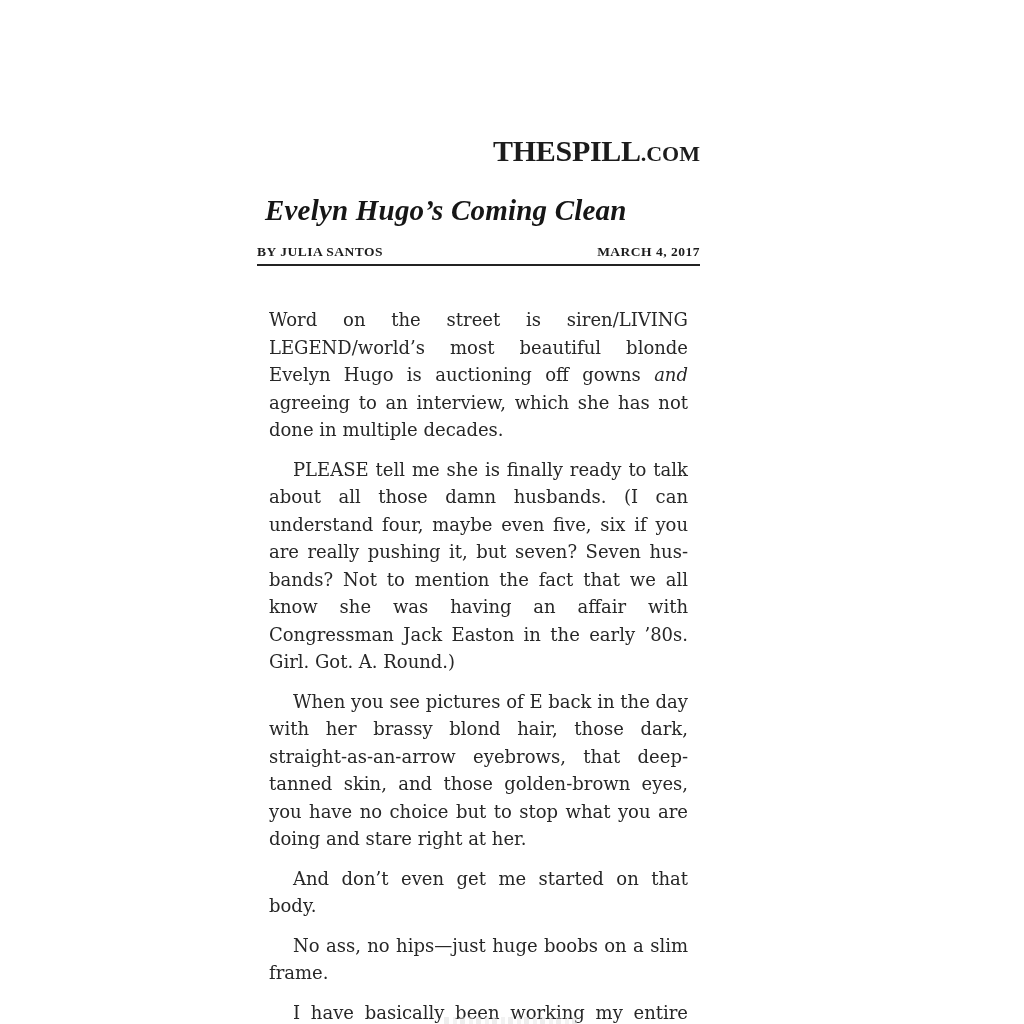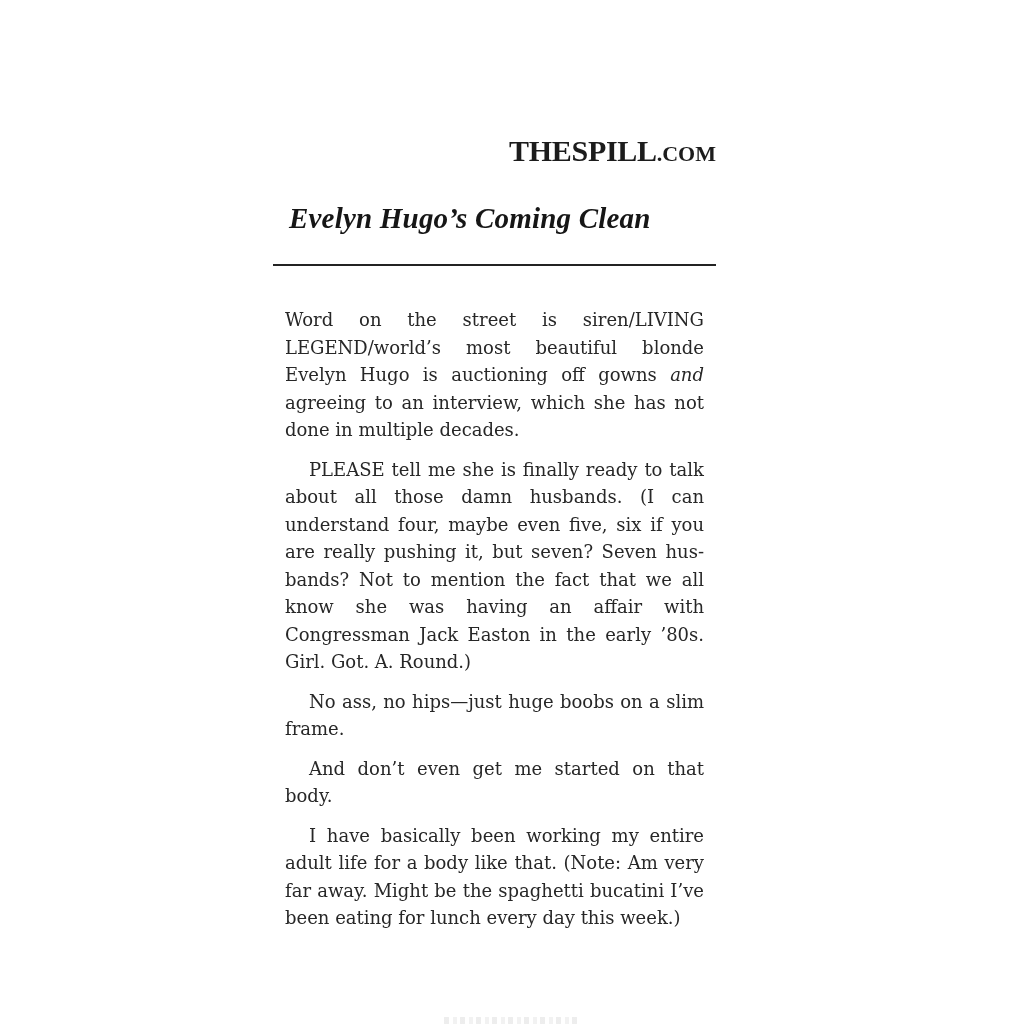--- a/index.html
+++ b/index.html
@@ -14,39 +14,39 @@
   }
   .page {
     position: relative;
     width: 1024px;
     height: 1024px;
     background: #ffffff;
     color: #2b2b2b;
   }
   .column {
     position: absolute;
-    left: 273px;
+    left: 257px;
     width: 443px;
   }
   
   .masthead {
     top: 134px;
     text-align: right;
     font-family: "Liberation Serif", serif;
     font-weight: bold;
     color: #1c1c1c;
     letter-spacing: -0.3px;
     white-space: nowrap;
   }
   .site-name { font-size: 30px; }
   .site-tld  { font-size: 22px; letter-spacing: 0px; }
   
   .article-title {
     top: 186px;
-    margin: 16px;
+    margin: 8px;
     font-family: "Liberation Serif", serif;
     font-style: italic;
     font-weight: bold;
     font-size: 29px;
     color: #161616;
     letter-spacing: 0.2px;
   }
   
   .byline-row {
     top: 244px;
@@ -106,26 +106,31 @@
 <body>
 
 <div class="page">
 
   <header class="column masthead">
     <span class="site-name">THESPILL</span><span class="site-tld">.COM</span>
   </header>
 
   <h1 class="column article-title">Evelyn Hugo’s Coming Clean</h1>
 
+  <div class="column byline-row">
+    <span>BY JULIA SANTOS</span>
+    <span>MARCH 4, 2017</span>
+  </div>
 
   <hr class="column byline-rule">
 
   <div class="column article-body" id="article-body">
       <p><span>Word on the street is siren/LIVING LEGEND/world’s most beautiful blonde Evelyn Hugo is auctioning off gowns </span><em>and</em><span> agreeing to an interview, which she has not done in multiple decades.</span></p>
       <p class="indent"><span>PLEASE tell me she is finally ready to talk about all those damn husbands. (I can understand four, maybe even five, six if you are really pushing it, but seven? Seven hus­bands? Not to mention the fact that we all know she was having an affair with Congressman Jack Easton in the early ’80s. Girl. Got. A. Round.)</span></p>
+      <p class="indent"><span>When you see pictures of E back in the day with her brassy blond hair, those dark, straight-as-an-arrow eye­brows, that deep-tanned skin, and those golden-brown eyes, you have no choice but to stop what you are doing and stare right at her.</span></p>
+      <p class="indent"><span>And don’t even get me started on that body.</span></p>
       <p class="indent"><span>No ass, no hips—just huge boobs on a slim frame.</span></p>
-      <p class="indent"><span>And don’t even get me started on that body.</span></p>
       <p class="indent"><span>I have basically been working my entire adult life for a body like that. (Note: Am very far away. Might be the spaghetti bucatini I’ve been eating for lunch every day this week.)</span></p>
     </div>
 
   <div class="clipped-fragment"></div>
 
 </div>
 
 </body></html>

